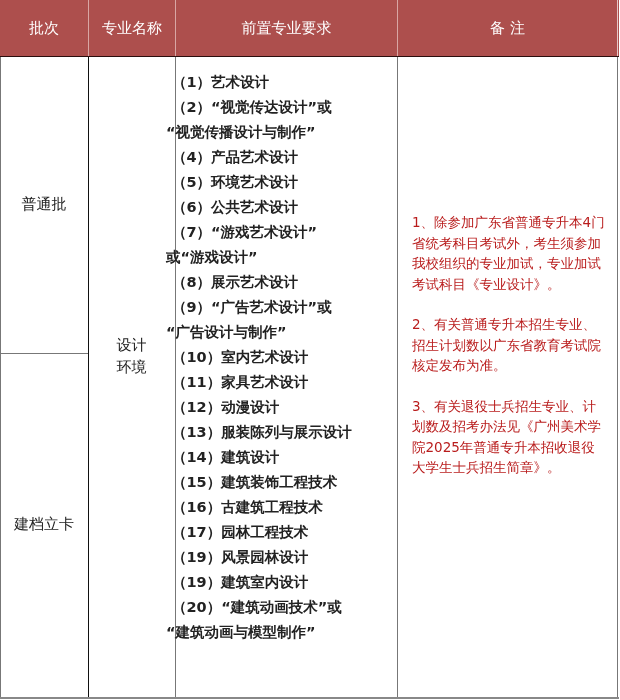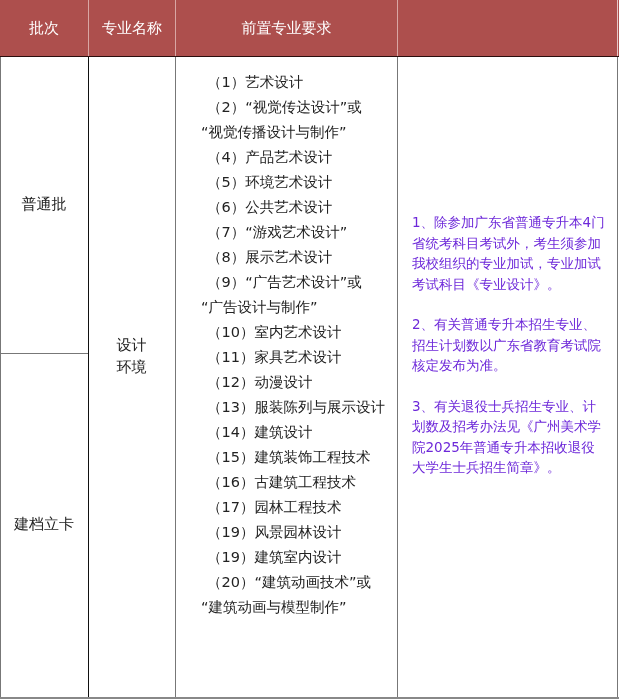--- a/index.html
+++ b/index.html
@@ -9,39 +9,40 @@
   .hcell { position:absolute; top:0; height:56px; color:#fff; font-size:15px; display:flex; align-items:center; justify-content:center; text-align:center; line-height:22px; }
   .hsep { position:absolute; top:0; width:1px; height:56px; background:#d9a6a4; }
   .hline { position:absolute; top:56px; left:0; width:619px; height:1px; background:#2a0e0e; }
   .vline { position:absolute; top:57px; width:1px; height:641px; background:#777; }
   .vline.dark { background:#111; }
   .bline { position:absolute; top:697px; left:0; width:619px; height:2px; background:#888; }
   .rsep { position:absolute; top:353px; left:0; width:88px; height:1px; background:#777; }
   .cell { position:absolute; font-size:15px; color:#222; }
   .batch { left:0; width:88px; text-align:center; }
   .major { left:88px; width:87px; text-align:center; line-height:22px; top:334px; }
-  .reqs { left:207px; top:70px; width:200px; font-size:14.5px; line-height:25px; }
+  .reqs { left:172px; top:70px; width:200px; font-size:14.5px; line-height:25px;font-weight:bold; }
   .reqs div { white-space:nowrap; }
-  .notes { left:412px; top:212px; width:196px; font-size:13.5px; line-height:20.5px; color:#6d28d9; }
+  .notes { left:412px; top:212px; width:196px; font-size:13.5px; line-height:20.5px; color:#b91c1c; }
   .notes p { margin:0 0 20px 0; }
 </style>
 </head>
 <body>
 
 <div class="table">
   <div class="hdr"></div>
   <div class="hcell" style="left:0;width:88px;">批次</div>
   <div class="hsep" style="left:88px;"></div>
   <div class="hcell" style="left:89px;width:86px;flex-direction:row;">
     <span>专业</span>
     <span>名称</span>
   </div>
   <div class="hsep" style="left:175px;"></div>
   <div class="hcell" style="left:176px;width:221px;text-align:right;">前置专业要求</div>
   <div class="hsep" style="left:397px;"></div>
+  <div class="hcell" style="left:398px;width:219px;">备 注</div>
   <div class="hsep" style="left:617px;background:#e6c9c8;"></div>
 
   <div class="hline"></div>
   <div class="vline" style="left:0;"></div>
   <div class="vline dark" style="left:88px;"></div>
   <div class="vline" style="left:175px;"></div>
   <div class="vline" style="left:397px;"></div>
   <div class="vline" style="left:617px;"></div>
   <div class="rsep"></div>
   <div class="bline"></div>
@@ -55,20 +56,21 @@
   </div>
 
   <div class="cell reqs">
     <div>（1）艺术设计</div>
     <div>（2）“视觉传达设计”或</div>
     <div style="margin-left:-6px;">“视觉传播设计与制作”</div>
     <div>（4）产品艺术设计</div>
     <div>（5）环境艺术设计</div>
     <div>（6）公共艺术设计</div>
     <div>（7）“游戏艺术设计”</div>
+    <div style="margin-left:-6px;">或“游戏设计”</div>
     <div>（8）展示艺术设计</div>
     <div>（9）“广告艺术设计”或</div>
     <div style="margin-left:-6px;">“广告设计与制作”</div>
     <div>（10）室内艺术设计</div>
     <div>（11）家具艺术设计</div>
     <div>（12）动漫设计</div>
     <div>（13）服装陈列与展示设计</div>
     <div>（14）建筑设计</div>
     <div>（15）建筑装饰工程技术</div>
     <div>（16）古建筑工程技术</div>

